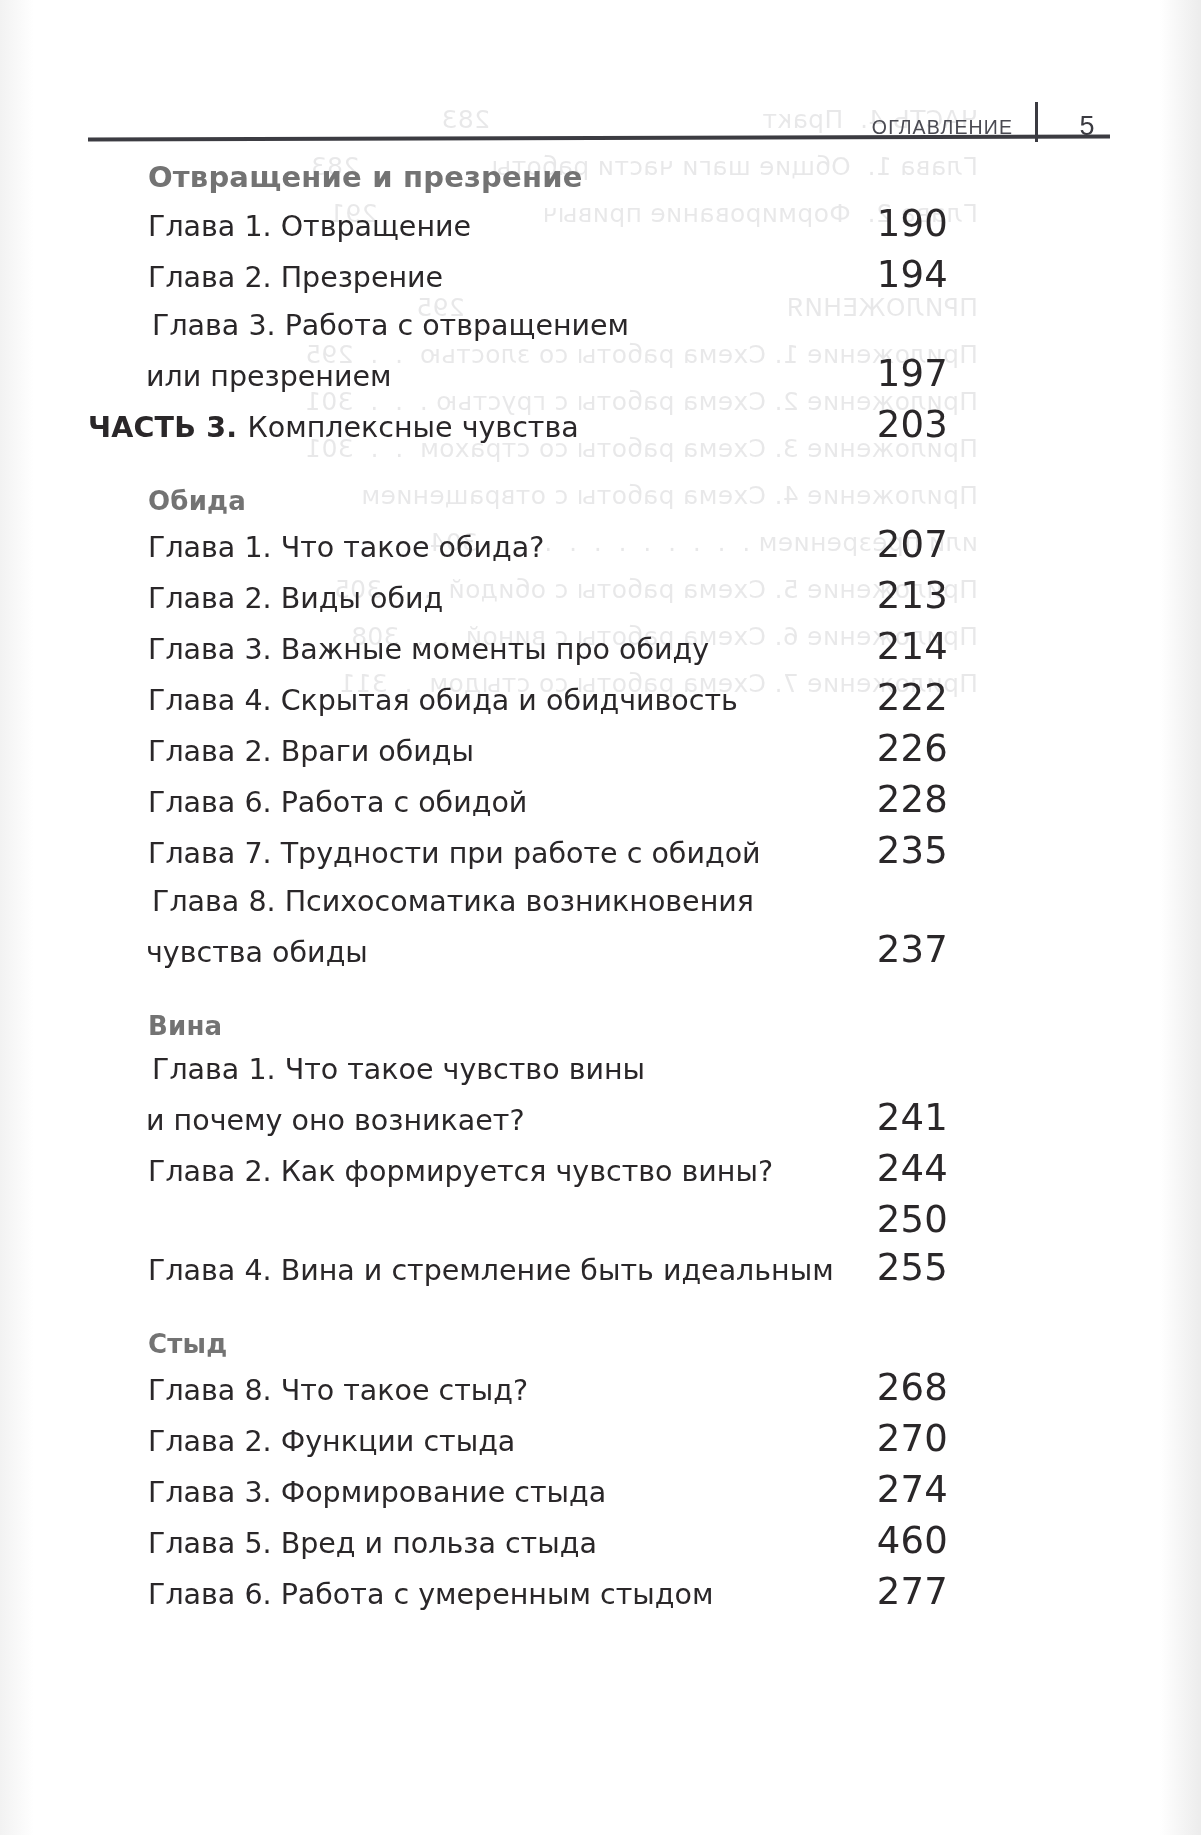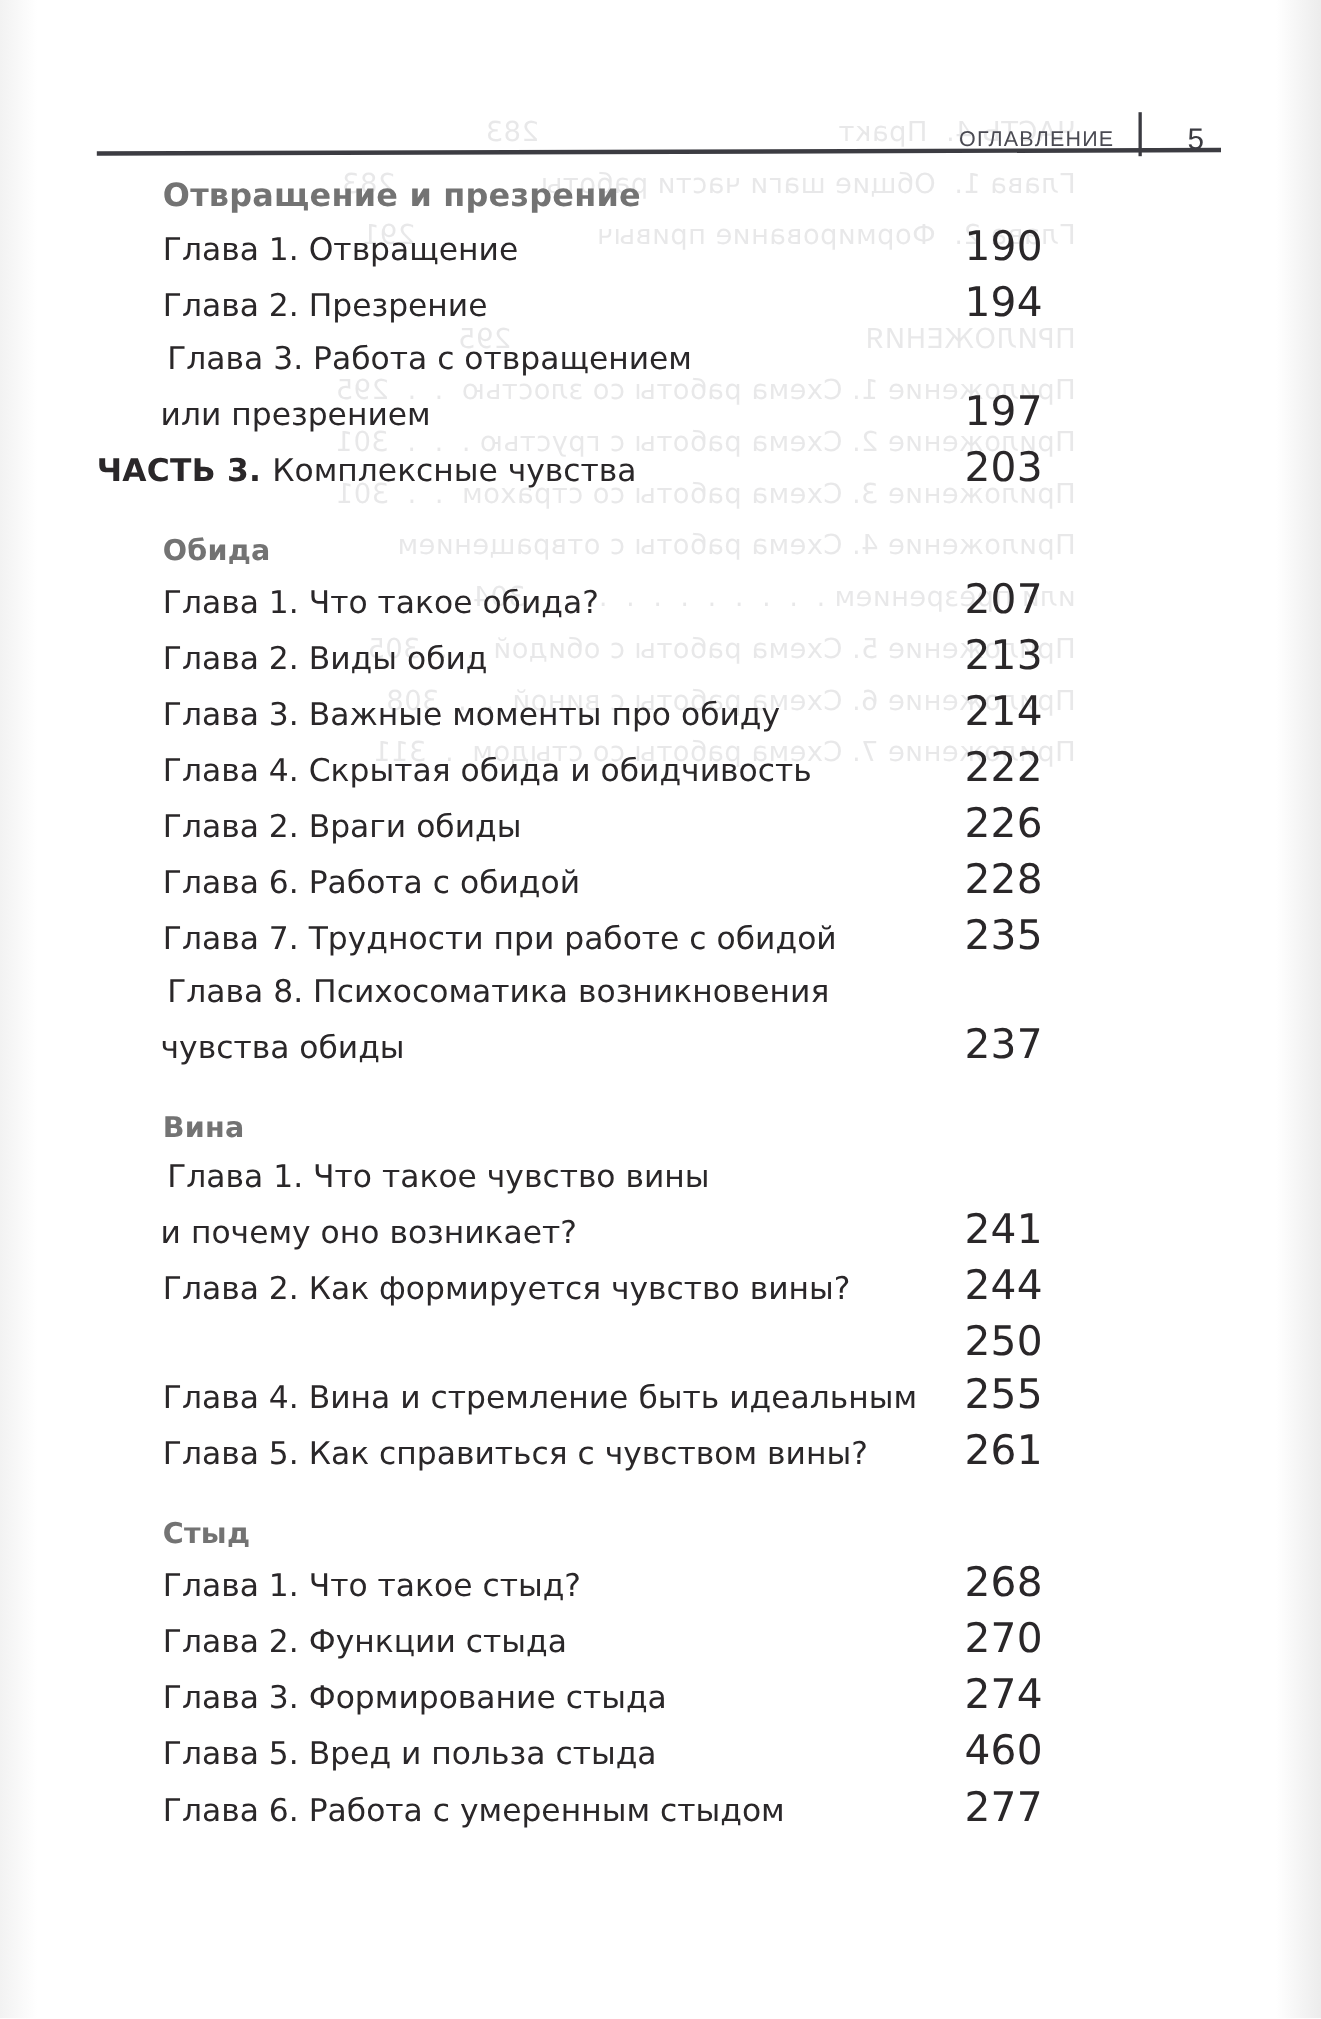--- a/index.html
+++ b/index.html
@@ -267,28 +267,23 @@
       </div>
       <div class="row">
         <span class="dots"></span>
         <span class="num">250</span>
       </div>
       <div class="row">
         <span class="lbl">Глава 4. Вина и стремление быть идеальным</span>
         <span class="dots"></span>
         <span class="num">255</span>
       </div>
-      <div class="row">
-        <span class="lbl">Глава 5. Как справиться с чувством вины?</span>
-        <span class="dots"></span>
-        <span class="num">261</span>
-      </div>
       <div class="grp-title sub">Стыд</div>
       <div class="row">
-        <span class="lbl">Глава 1. Что такое стыд?</span>
+        <span class="lbl">Глава 8. Что такое стыд?</span>
         <span class="dots"></span>
         <span class="num">268</span>
       </div>
       <div class="row">
         <span class="lbl">Глава 2. Функции стыда</span>
         <span class="dots"></span>
         <span class="num">270</span>
       </div>
       <div class="row">
         <span class="lbl">Глава 3. Формирование стыда</span>

